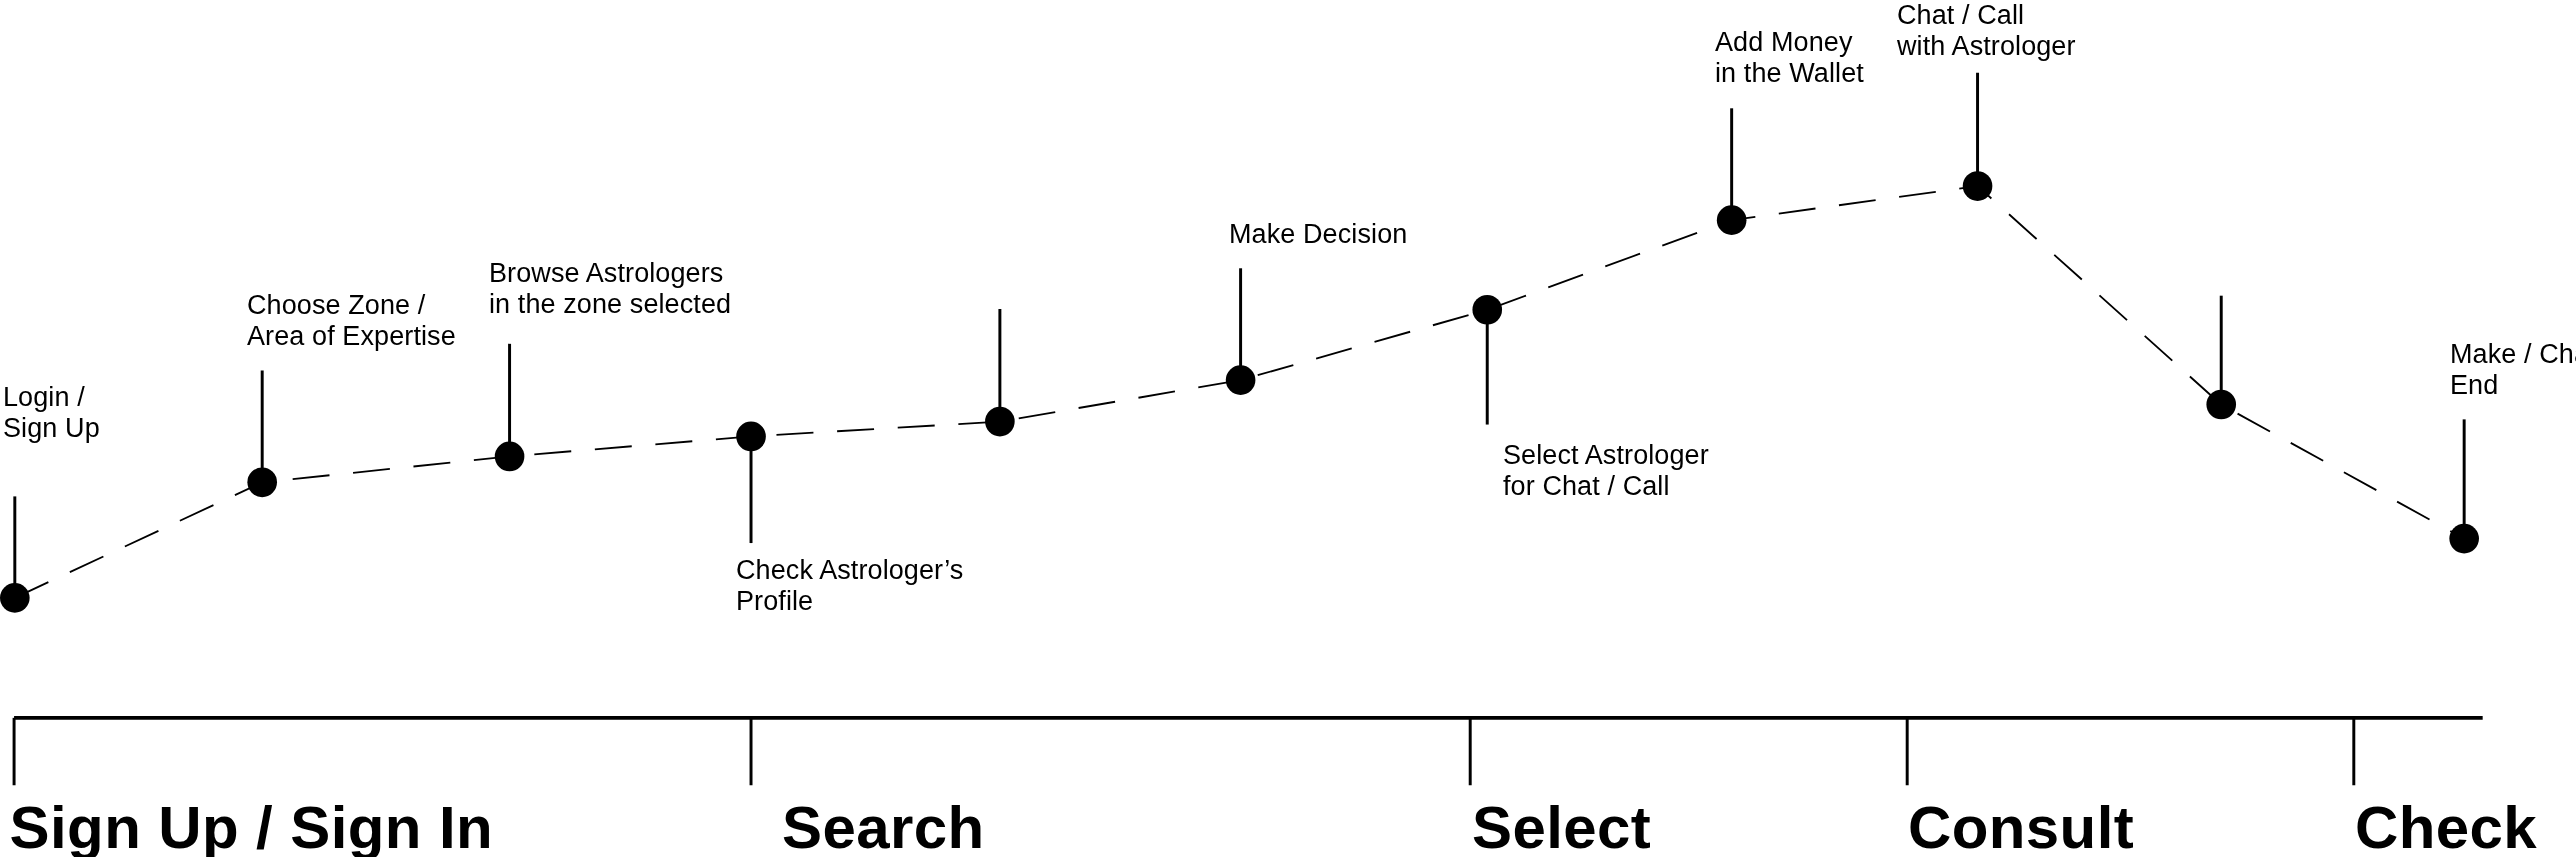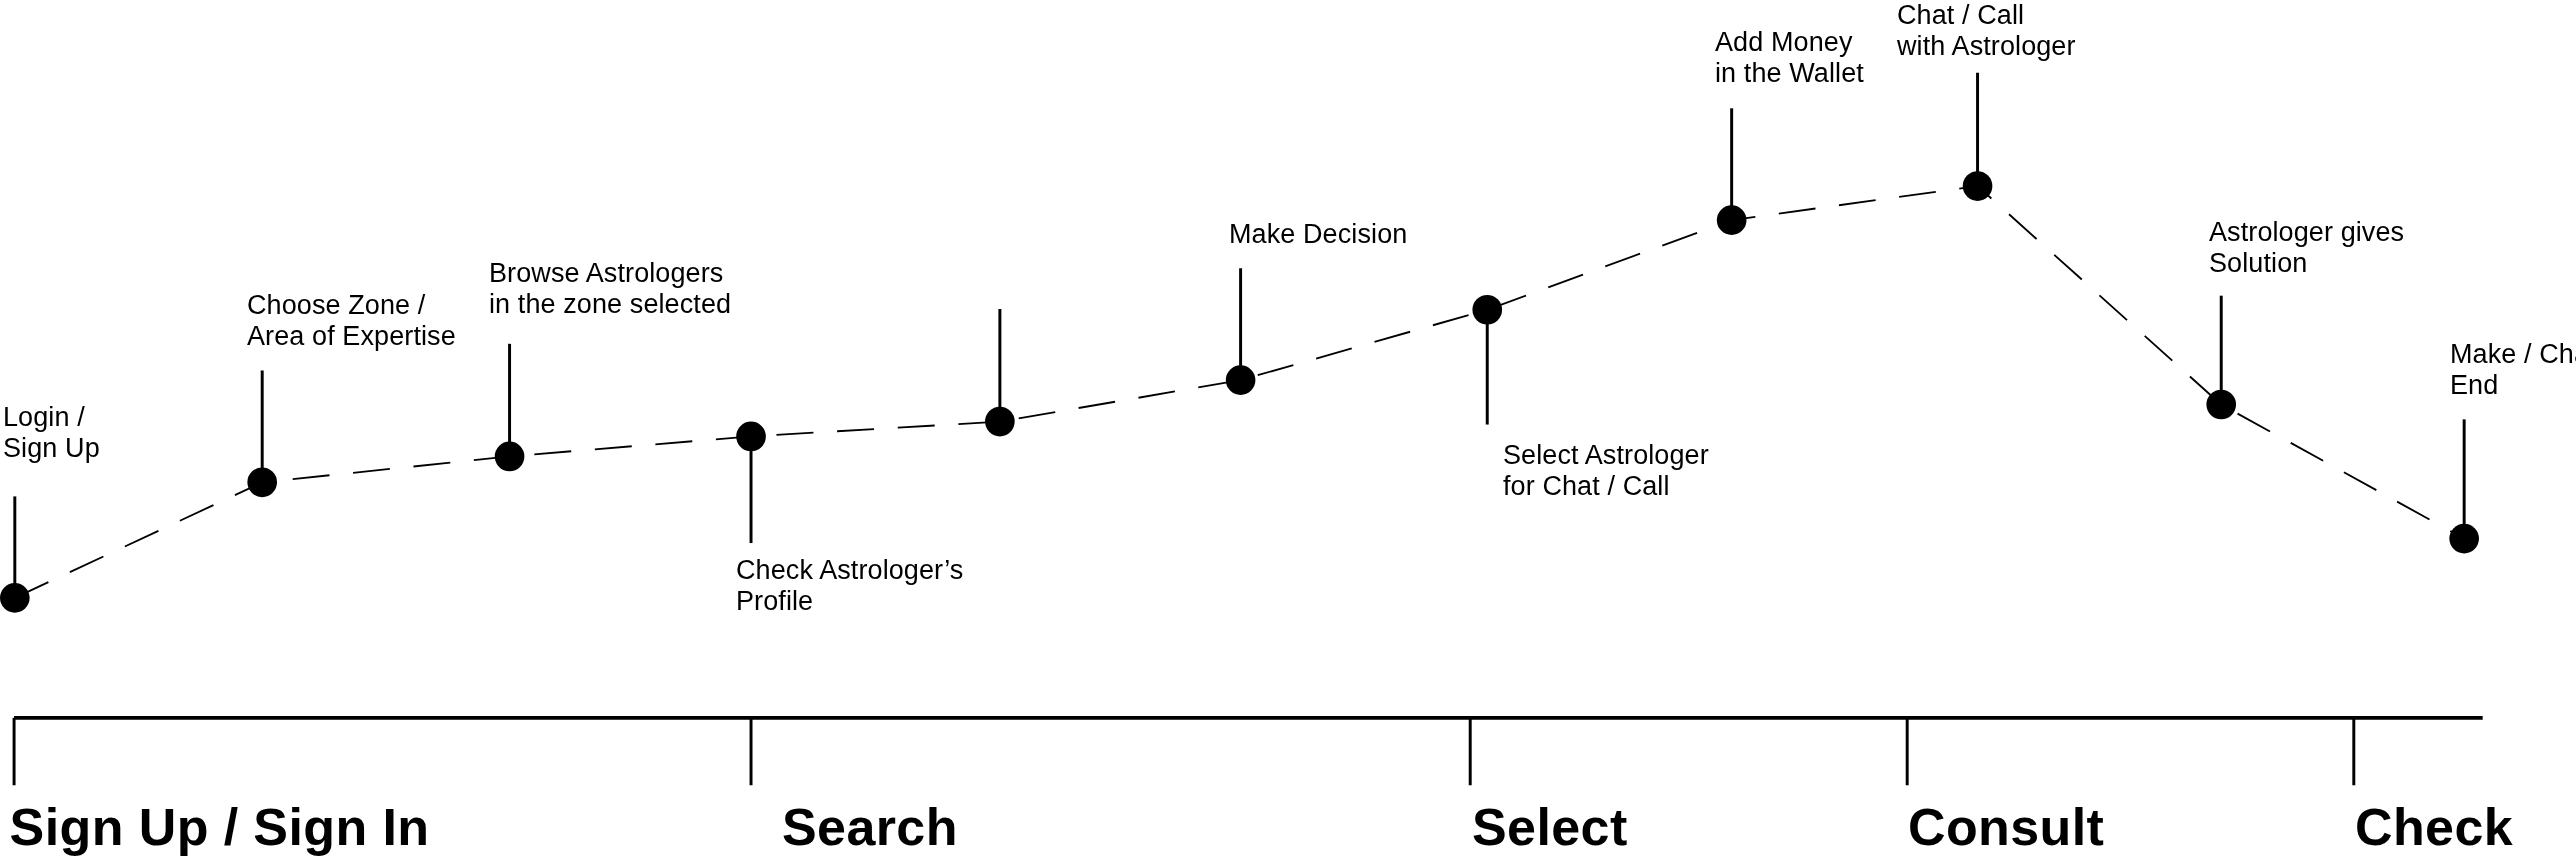--- a/index.html
+++ b/index.html
@@ -35,21 +35,21 @@
   }
   .ms-label .ln {
     display: block;
   }
   .ms-label .ln:empty {
     display: none;
   }
   .phase-label {
     position: absolute;
     top: 800px;
-    font-size: 52px;
+    font-size: 60px;
     line-height: 55px;
     font-weight: bold;
     letter-spacing: 0.4px;
     white-space: nowrap;
     color: #000000;
   }
 </style>
 </head>
 <body>
 
@@ -80,21 +80,21 @@
       <line x1="3327" y1="727" x2="3327" y2="566" stroke="#000000" stroke-width="4"></line>
       <circle cx="3327" cy="727" r="20" fill="#000000"></circle>
       <line x1="19" y1="969" x2="3352" y2="969" stroke="#000000" stroke-width="5"></line>
       <line x1="19" y1="969" x2="19" y2="1060" stroke="#000000" stroke-width="4"></line>
       <line x1="1014" y1="969" x2="1014" y2="1060" stroke="#000000" stroke-width="4"></line>
       <line x1="1985" y1="969" x2="1985" y2="1060" stroke="#000000" stroke-width="4"></line>
       <line x1="2575" y1="969" x2="2575" y2="1060" stroke="#000000" stroke-width="4"></line>
       <line x1="3178" y1="969" x2="3178" y2="1060" stroke="#000000" stroke-width="4"></line>
     </svg>
 
-  <div class="ms-label" style="left: 3px; top: 402px;">
+  <div class="ms-label" style="left: 3px; top: 382px;">
     <span class="ln">Login /</span>
     <span class="ln">Sign Up</span>
 
   </div>
   <div class="ms-label" style="left: 489px; top: 258px;">
     <span class="ln">Browse Astrologers</span>
     <span class="ln">in the zone selected</span>
 
   </div>
   <div class="ms-label" style="left: 247px; top: 290px;">
@@ -119,25 +119,20 @@
   <div class="ms-label" style="left: 1715px; top: 27px;">
     <span class="ln">Add Money</span>
     <span class="ln">in the Wallet</span>
 
   </div>
   <div class="ms-label" style="left: 1897px; top: 0px;">
     <span class="ln">Chat / Call</span>
     <span class="ln">with Astrologer</span>
 
   </div>
-  <div class="ms-label" style="left: 2209px; top: 217px;">
-    <span class="ln">Astrologer gives</span>
-    <span class="ln">Solution</span>
-
-  </div>
   <div class="ms-label" style="left: 2450px; top: 339px;">
     <span class="ln">Make / Chat</span>
     <span class="ln">End</span>
 
   </div>
 
   <div class="phase-label" style="left: 9.6px;">Sign Up / Sign In</div>
   <div class="phase-label" style="left: 782px; text-align: center;">Search</div>
   <div class="phase-label" style="left: 1472px;">Select</div>
   <div class="phase-label" style="left: 1908px;">Consult</div>

